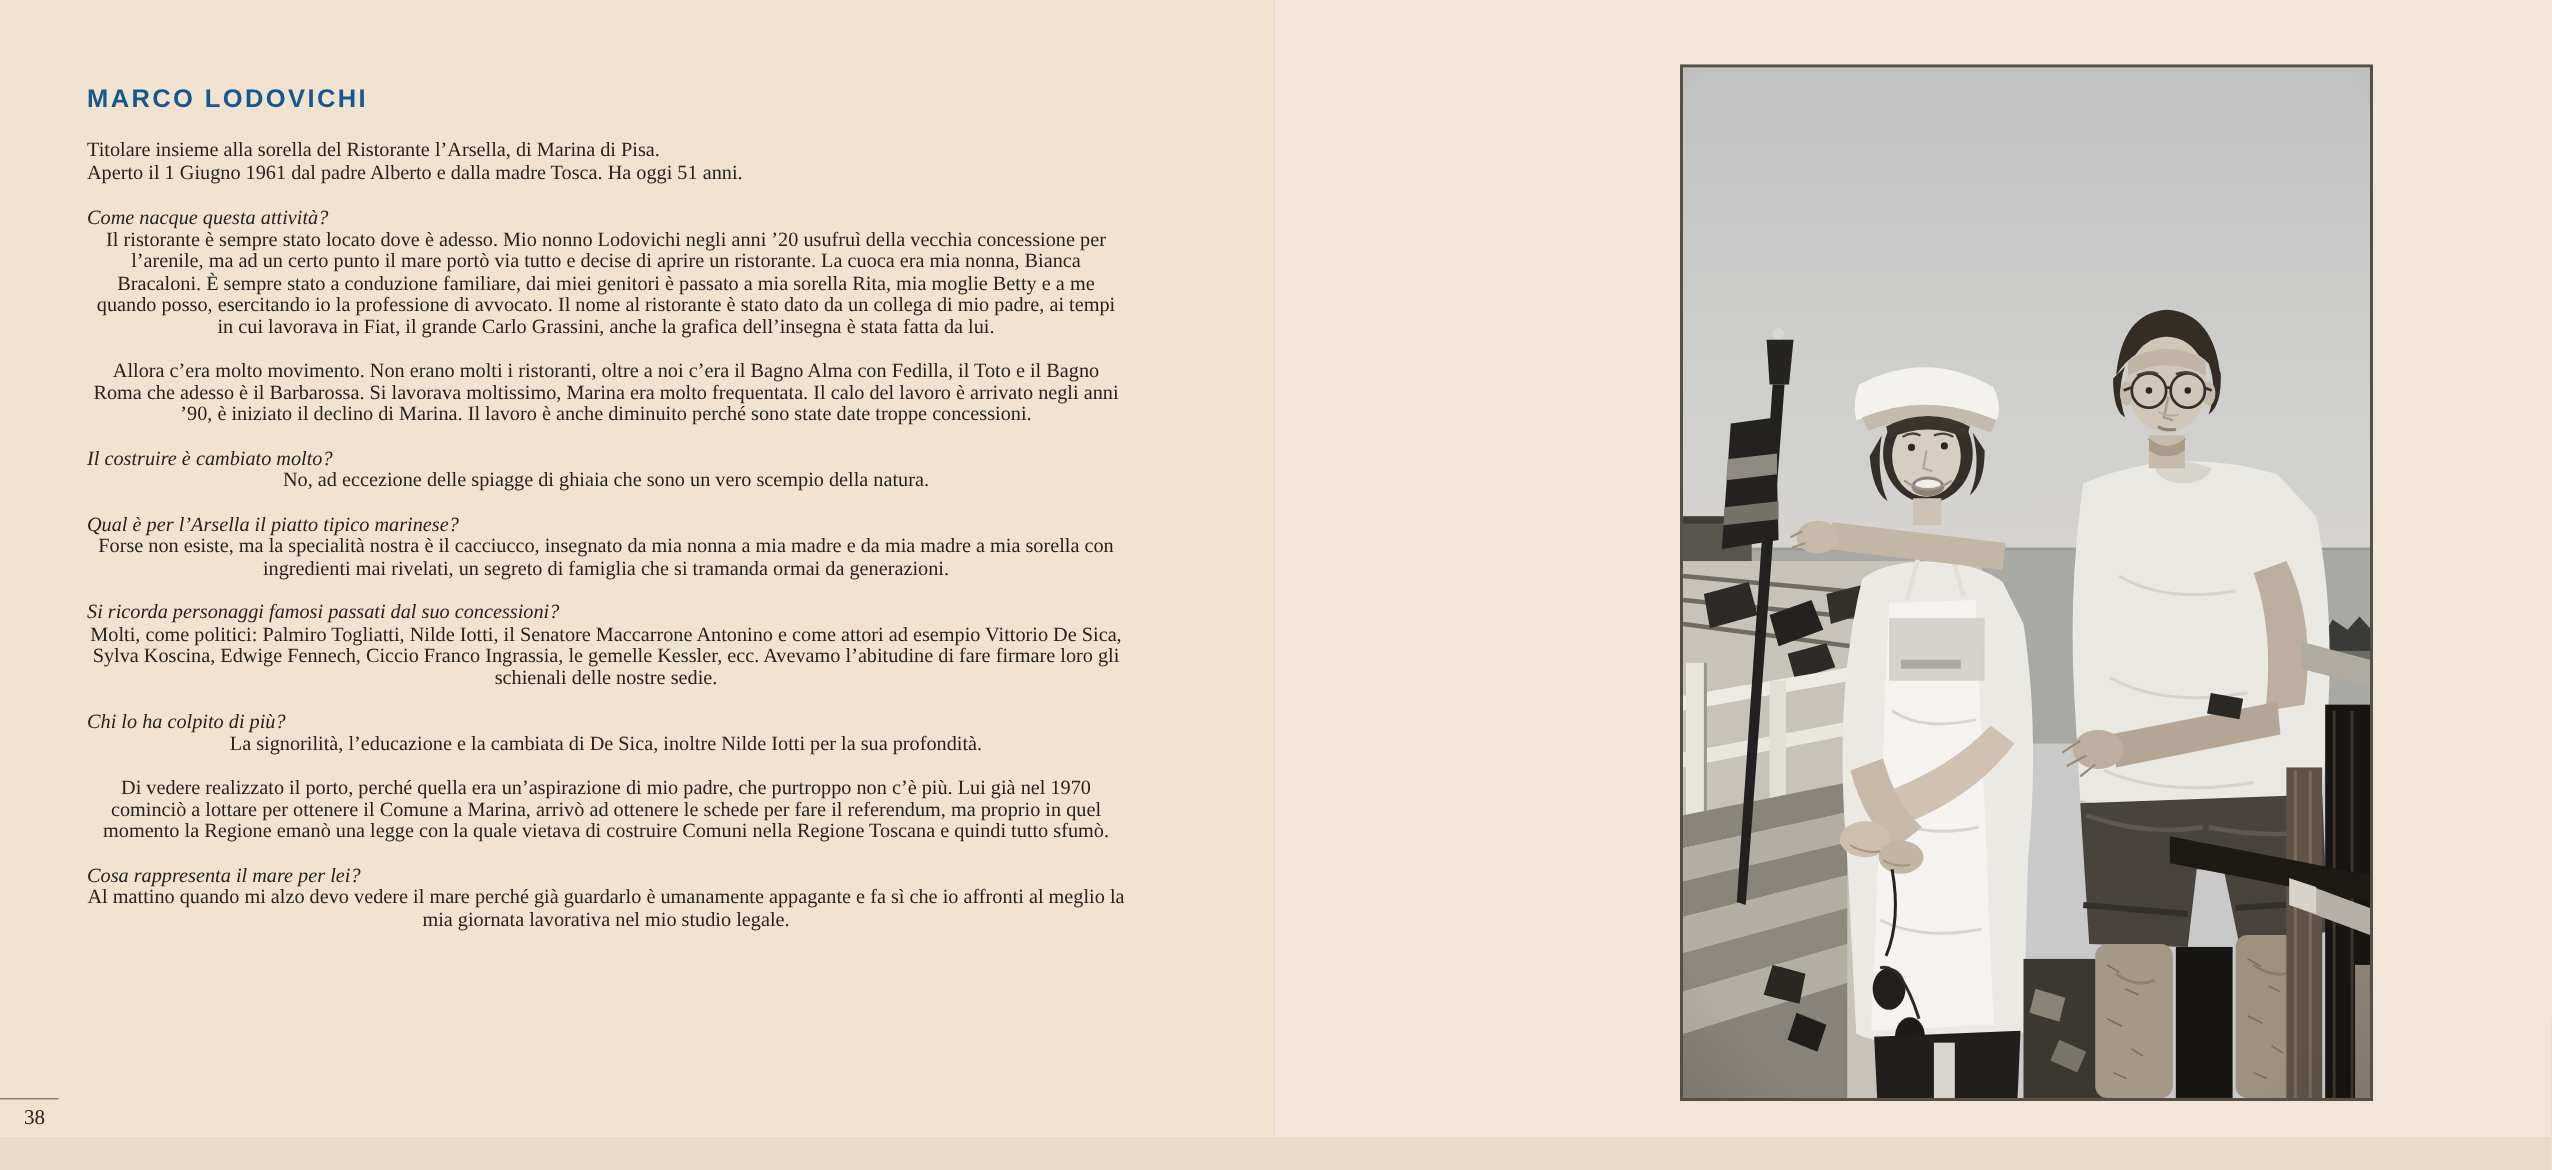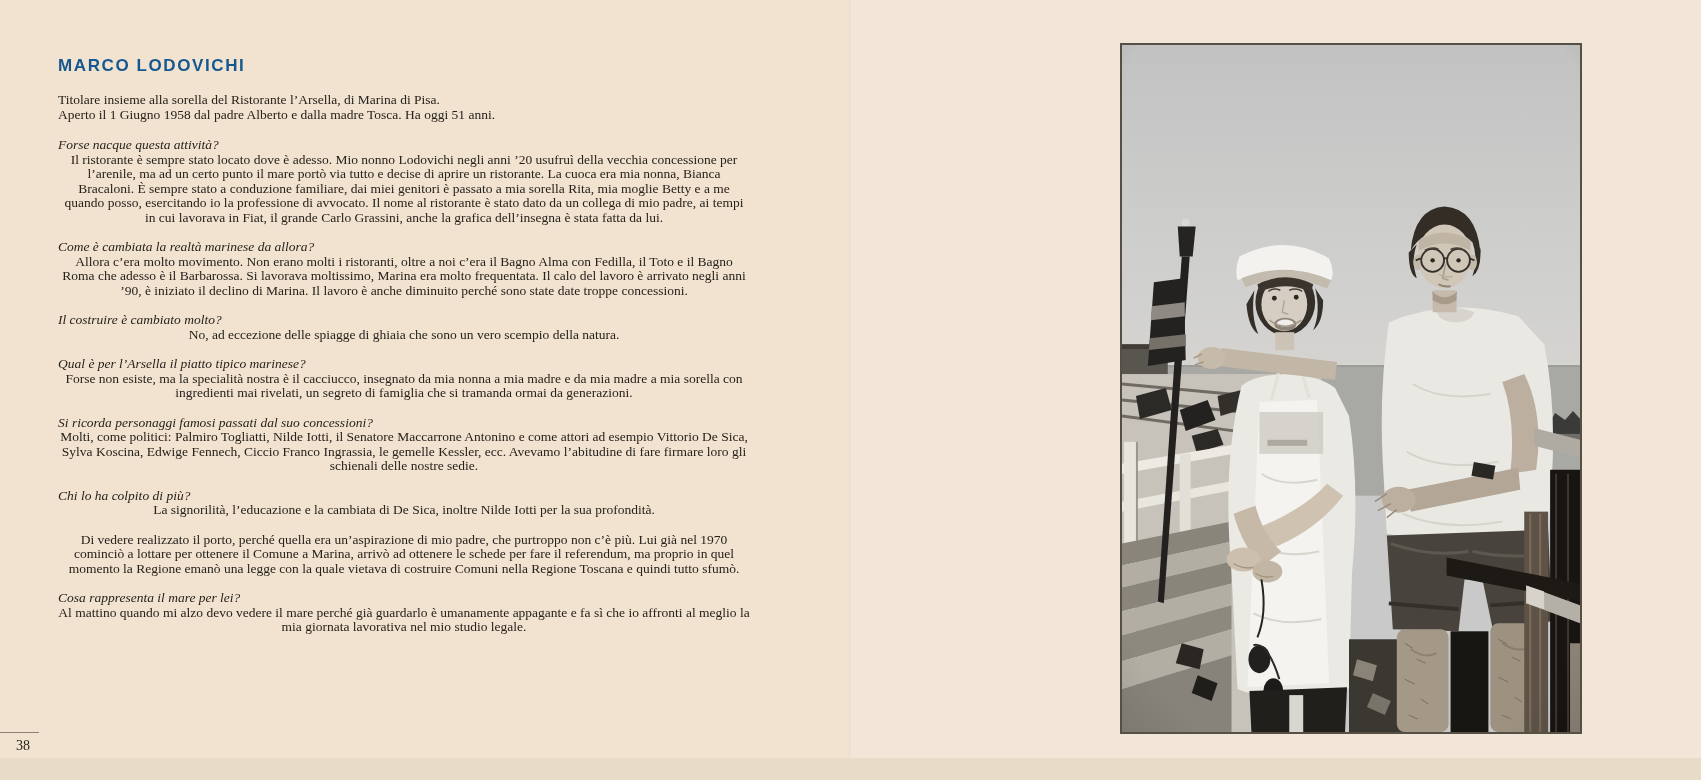--- a/index.html
+++ b/index.html
@@ -73,28 +73,27 @@
 </style>
 </head>
 <body>
 
 <div class="spread">
 
   <div class="left-page">
     <div class="article">
       <div class="article-title">MARCO LODOVICHI</div>
       <div class="intro">Titolare insieme alla sorella del Ristorante l’Arsella, di Marina di Pisa.
-Aperto il 1 Giugno 1958 dal padre Alberto e dalla madre Tosca. Ha oggi 51 anni.</div>
-
-      <div class="qa-block">
-        <div class="qa-question">Forse nacque questa attività?</div>
+Aperto il 1 Giugno 1961 dal padre Alberto e dalla madre Tosca. Ha oggi 51 anni.</div>
+
+      <div class="qa-block">
+        <div class="qa-question">Come nacque questa attività?</div>
         <div class="qa-answer">Il ristorante è sempre stato locato dove è adesso. Mio nonno Lodovichi negli anni ’20 usufruì della vecchia concessione per l’arenile, ma ad un certo punto il mare portò via tutto e decise di aprire un ristorante. La cuoca era mia nonna, Bianca Bracaloni. È sempre stato a conduzione familiare, dai miei genitori è passato a mia sorella Rita, mia moglie Betty e a me quando posso, esercitando io la professione di avvocato. Il nome al ristorante è stato dato da un collega di mio padre, ai tempi in cui lavorava in Fiat, il grande Carlo Grassini, anche la grafica dell’insegna è stata fatta da lui.</div>
       </div>
       <div class="qa-block">
-        <div class="qa-question">Come è cambiata la realtà marinese da allora?</div>
         <div class="qa-answer">Allora c’era molto movimento. Non erano molti i ristoranti, oltre a noi c’era il Bagno Alma con Fedilla, il Toto e il Bagno Roma che adesso è il Barbarossa. Si lavorava moltissimo, Marina era molto frequentata. Il calo del lavoro è arrivato negli anni ’90, è iniziato il declino di Marina. Il lavoro è anche diminuito perché sono state date troppe concessioni.</div>
       </div>
       <div class="qa-block">
         <div class="qa-question">Il costruire è cambiato molto?</div>
         <div class="qa-answer">No, ad eccezione delle spiagge di ghiaia che sono un vero scempio della natura.</div>
       </div>
       <div class="qa-block">
         <div class="qa-question">Qual è per l’Arsella il piatto tipico marinese?</div>
         <div class="qa-answer">Forse non esiste, ma la specialità nostra è il cacciucco, insegnato da mia nonna a mia madre e da mia madre a mia sorella con ingredienti mai rivelati, un segreto di famiglia che si tramanda ormai da generazioni.</div>
       </div>

